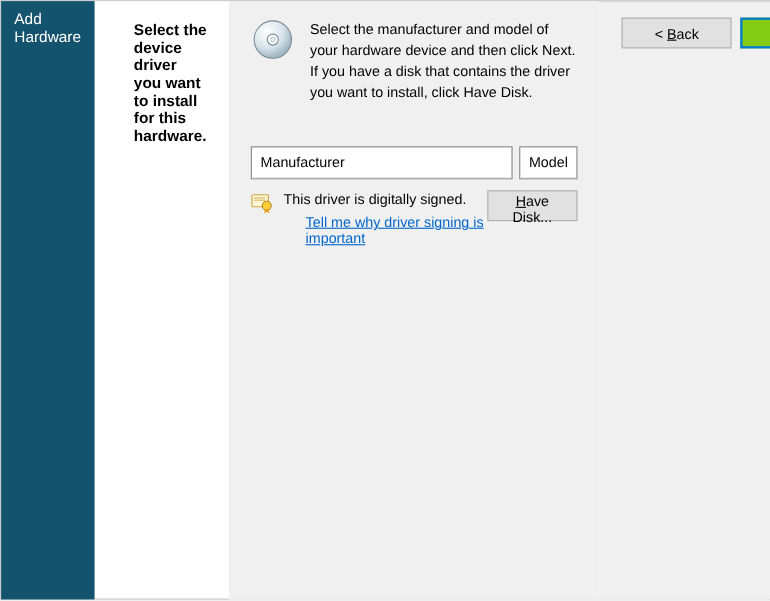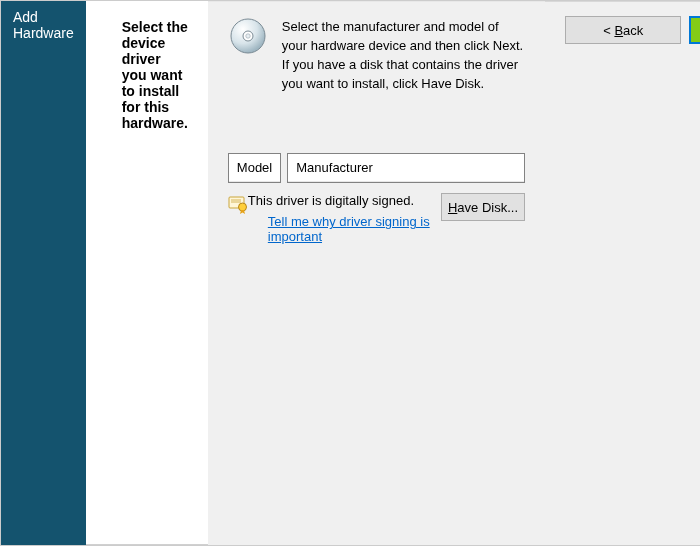--- a/index.html
+++ b/index.html
@@ -36,21 +36,21 @@
   .content {
     flex: 1;
     background: #f0f0f0;
     padding: 14px 20px 10px 20px;
     border-top: 1px solid #e8e8e8;
   }
   .instr-row {
     display: flex;
     align-items: flex-start;
     gap: 14px;
-    margin-bottom: 60px;
+    margin-bottom: 40px;
   }
   .disc-icon {
     flex: 0 0 40px;
     height: 40px;
   }
   .instr-text {
     flex: 1;
     line-height: 1.45;
     padding-top: 2px;
   }
@@ -98,20 +98,21 @@
   }
   .signed-row {
     margin-top: 10px;
     display: flex;
     align-items: flex-start;
     justify-content: space-between;
   }
   .signed-left {
     display: flex;
     align-items: flex-start;
+    gap: 10px;
   }
   .cert-icon {
     flex: 0 0 20px;
     height: 20px;
     margin-top: 1px;
   }
   .signed-text { }
   .signed-link {
     color: #0066cc;
     text-decoration: underline;
@@ -131,21 +132,21 @@
   .have-disk-btn .ul { text-decoration: underline; }
   .footer {
     background: #f0f0f0;
     border-top: 1px solid #d8d8d8;
     padding: 14px 20px;
     display: flex;
     justify-content: flex-end;
     gap: 8px;
   }
   .footer button {
-    width: 116px;
+    width: 100px;
     height: 28px;
     background: #e1e1e1;
     border: 1px solid #adadad;
     font: inherit;
     cursor: pointer;
   }
   .footer button.default {
     border: 2px solid #0078d7;
     background: #84cc16;
   }
@@ -180,40 +181,40 @@
           <circle cx="20" cy="20" r="17" fill="url(#dg)" stroke="#7a8a94" stroke-width="1"></circle>
           <circle cx="20" cy="20" r="5" fill="#fff" stroke="#7a8a94" stroke-width="1"></circle>
           <circle cx="20" cy="20" r="2.2" fill="#e8eef2" stroke="#a0aeb6" stroke-width="0.7"></circle>
         </svg>
       </div>
       <div class="instr-text">Select the manufacturer and model of your hardware device and then click Next. If you have a disk that contains the driver you want to install, click Have Disk.</div>
     </div>
 
     <div class="lists-row">
 
+      <div class="list-panel manuf-panel">
+        <div class="list-head">
+          <span>Manufacturer</span>
+        </div>
+        <div class="list-body">
+          <div class="list-inner" id="manuf-items"></div>
+          <div class="vscroll">
+
+            <div class="sb-track"></div>
+
+          </div>
+        </div>
+      </div>
+
       <div class="list-panel model-panel">
         <div class="list-head">
           <span>Model</span>
         </div>
         <div class="list-body">
           <div class="list-inner" id="model-items"></div>
-          <div class="vscroll">
-
-            <div class="sb-track"></div>
-
-          </div>
-        </div>
-      </div>
-
-      <div class="list-panel manuf-panel">
-        <div class="list-head">
-          <span>Manufacturer</span>
-        </div>
-        <div class="list-body">
-          <div class="list-inner" id="manuf-items"></div>
           <div class="vscroll">
 
             <div class="sb-track"></div>
 
           </div>
         </div>
       </div>
 
     </div>
 

